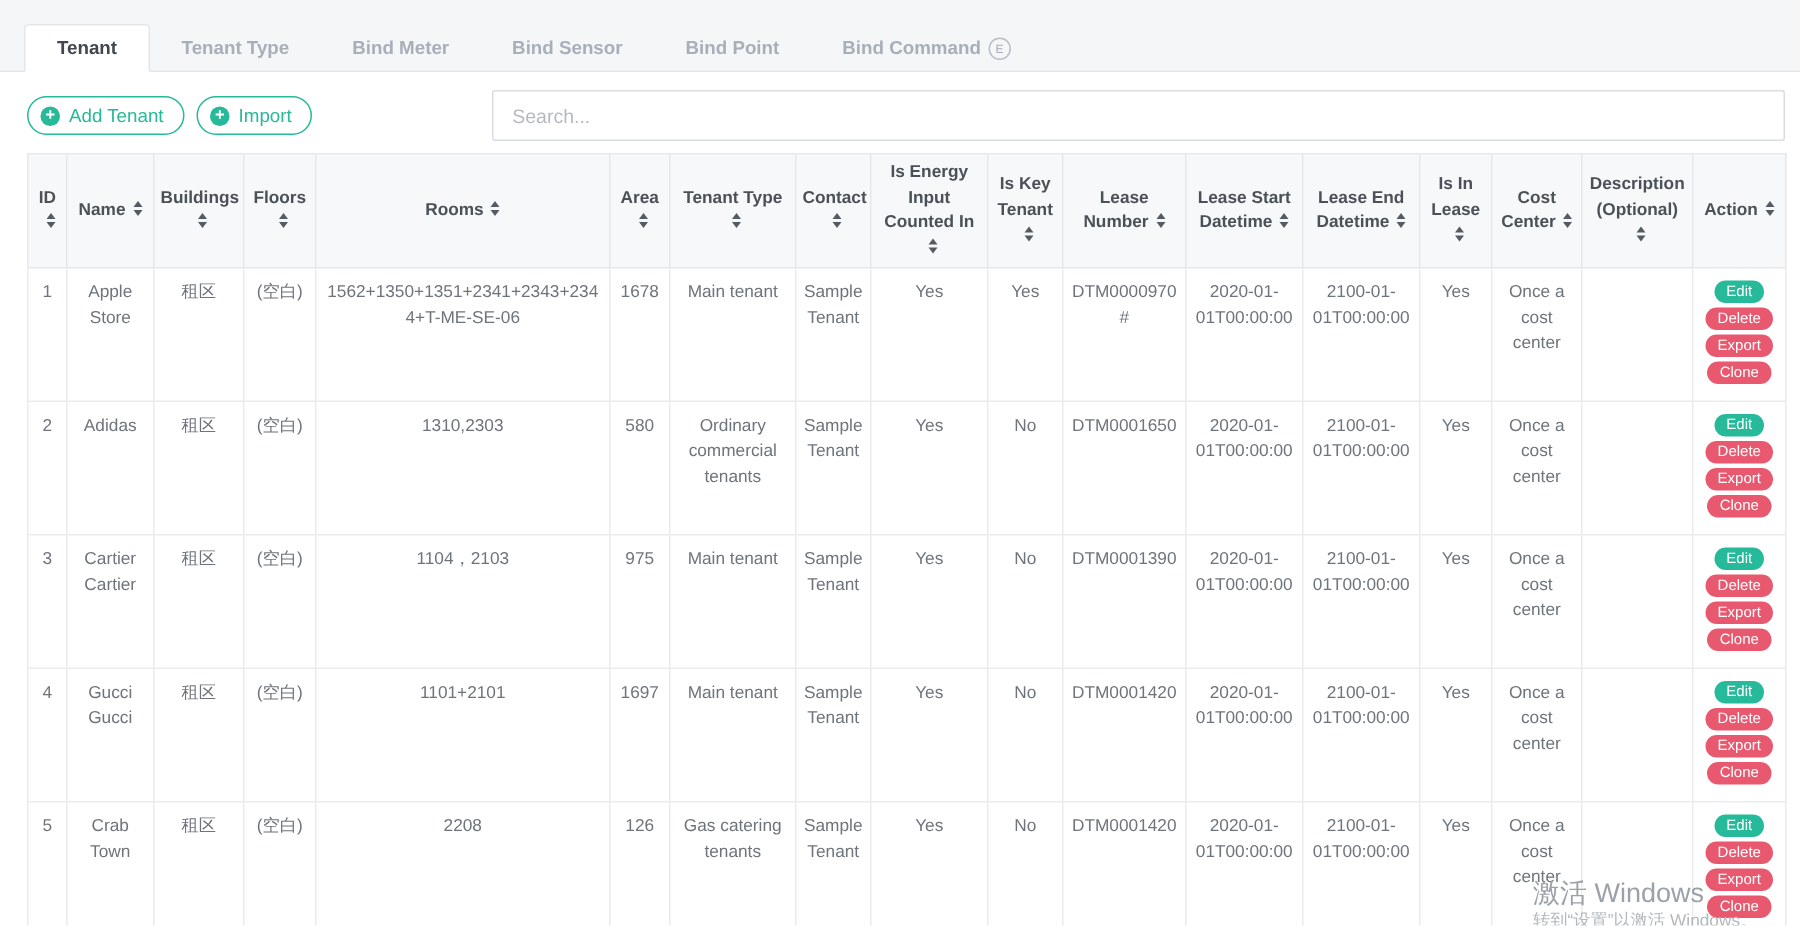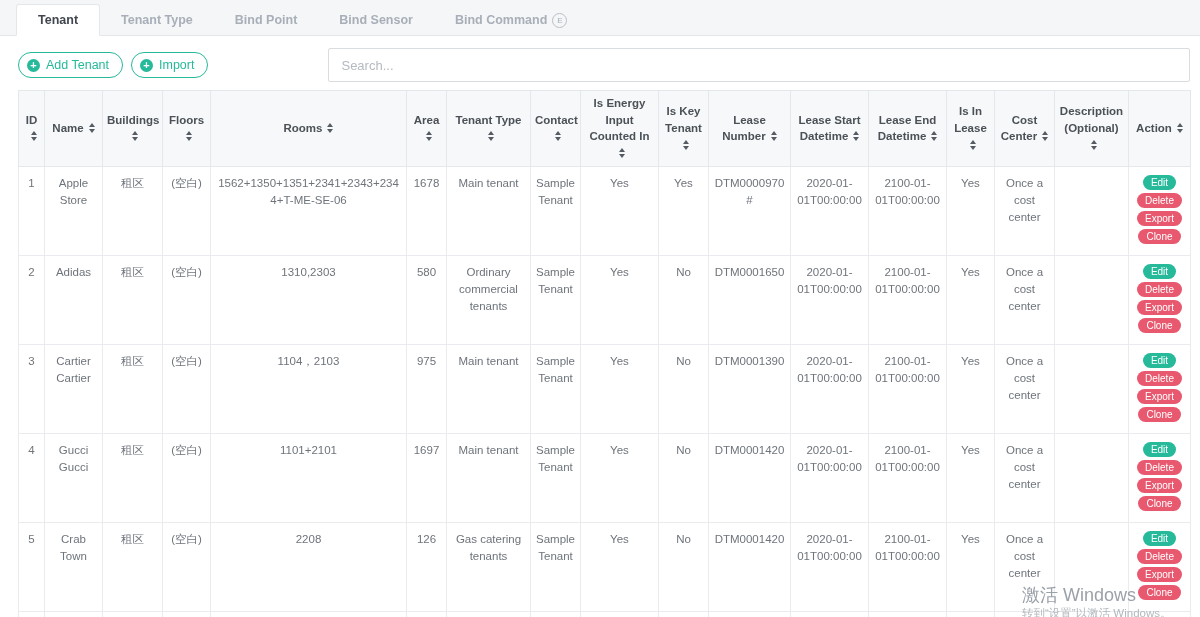--- a/index.html
+++ b/index.html
@@ -2,21 +2,21 @@
 <html style="--accent: #26b99a; --success: #26b99a; --danger: #e8596f;"><head>
 <meta charset="utf-8">
 <style>
   * { margin:0; padding:0; }
   body {
     width:1200px; height:617px; overflow:hidden; position:relative;
     background:#fff; font-family:"Liberation Sans", sans-serif;
   }
   
   .tabbar {
-    display:flex; align-items:flex-end; height:36px; background:#f5f6f7;
+    display:flex; align-items:flex-end; height:48px; background:#f5f6f7;
     border-bottom:1px solid #e4e7e9; padding-left:16px; box-sizing:border-box;
   }
   .tab {
     padding:0 21px; height:30px; display:flex; align-items:center; gap:5px;
     font-size:12.5px; font-weight:bold; color:#a8afb9; cursor:pointer; white-space:nowrap;
   }
   .tab.active {
     background:#fff; color:#42474f; border:1px solid #e4e7e9; border-bottom:1px solid #fff;
     margin-bottom:-1px; border-radius:3px 3px 0 0; height:32px; box-sizing:border-box;
   }
@@ -72,24 +72,27 @@
 <body>
 
 <div class="tabbar">
     <div class="tab active">
       <span>Tenant</span>
     </div>
     <div class="tab">
       <span>Tenant Type</span>
     </div>
     <div class="tab">
+      <span>Bind Meter</span>
+    </div>
+    <div class="tab">
+      <span>Bind Sensor</span>
+    </div>
+    <div class="tab">
       <span>Bind Point</span>
-    </div>
-    <div class="tab">
-      <span>Bind Sensor</span>
     </div>
     <div class="tab">
       <span>Bind Command</span>
       <span class="tab-badge">E</span>
     </div>
   </div>
 
 <div class="content">
 
   <div class="toolbar">

